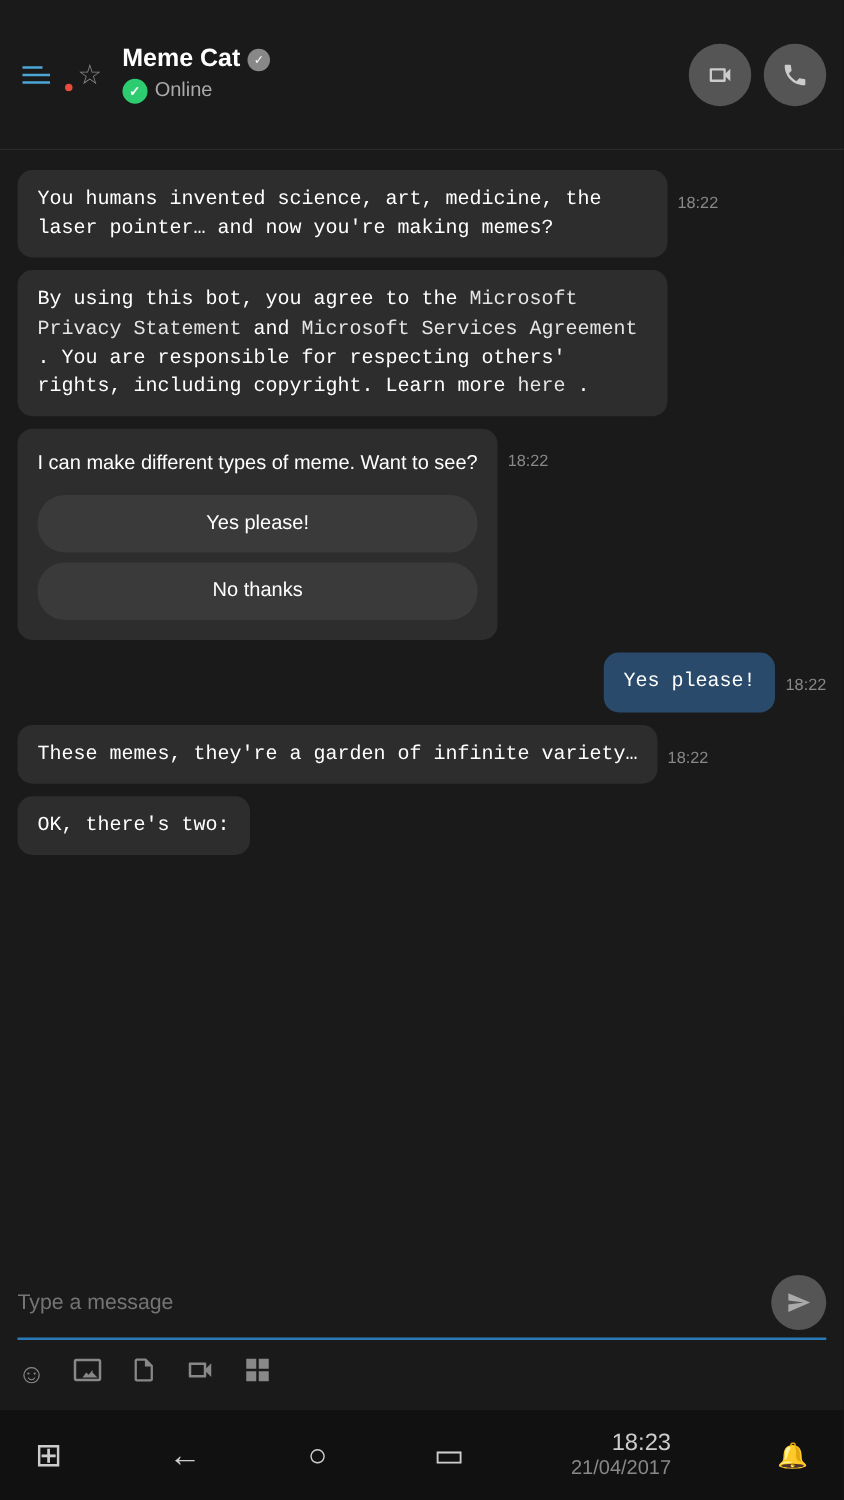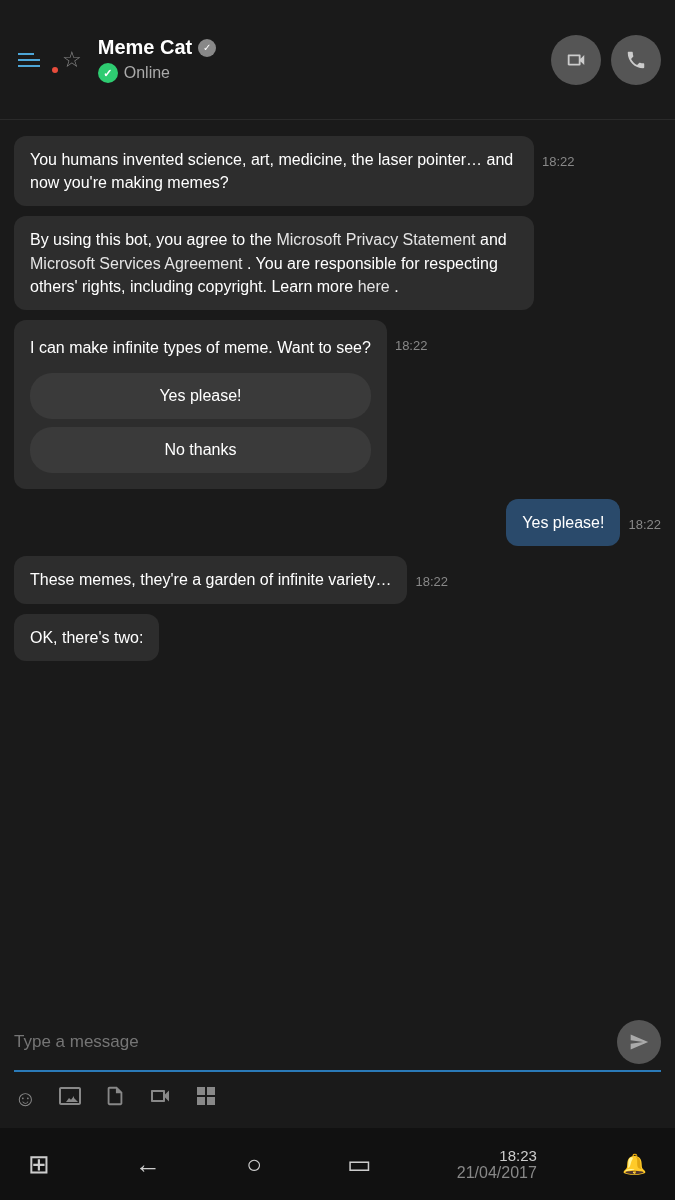--- a/index.html
+++ b/index.html
@@ -154,20 +154,21 @@
     }
     .msg-row.right {
       flex-direction: row-reverse;
     }
     .msg-bubble {
       border-radius: 12px;
       padding: 12px 16px;
       font-size: 16px;
       line-height: 1.45;
       max-width: 520px;
+      font-family: Liberation Mono, monospace;
     }
     .msg-bubble.received {
       background: #2d2d2d;
       color: #ffffff;
     }
     .msg-bubble.sent {
       background: #2a4a6b;
       color: #ffffff;
     }
     .msg-time {
@@ -280,21 +281,21 @@
       padding: 10px 28px;
       height: 72px;
     }
     .nav-time-date {
       text-align: right;
       display: flex;
       flex-direction: column;
       align-items: flex-end;
     }
     .nav-time {
-      font-size: 15px;
+      font-size: 19px;
       color: #ccc;
     }
     .nav-date {
       font-size: 16px;
       color: #888;
     }
     .nav-icon {
       font-size: 26px;
       color: #ccc;
       cursor: pointer;
@@ -363,21 +364,21 @@
       <a class="link-blue" href="#">Microsoft Services Agreement</a>
       <span>. You are responsible for respecting others' rights, including copyright. Learn more </span>
       <a class="link-blue" href="#">here</a>
       <span>.</span>
     </div>
   </div>
 
   <div class="msg-row left">
     <div class="msg-col">
       <div class="card-bubble">
-        <div class="card-text">I can make infinite types of meme. Want to see?</div>
+        <div class="card-text">I can make different types of meme. Want to see?</div>
         <button class="card-btn">Yes please!</button>
         <button class="card-btn">No thanks</button>
       </div>
     </div>
     <span class="msg-time">18:22</span>
   </div>
 
   <div class="msg-row right">
     <span class="msg-time">18:22</span>
     <div class="msg-bubble sent">

